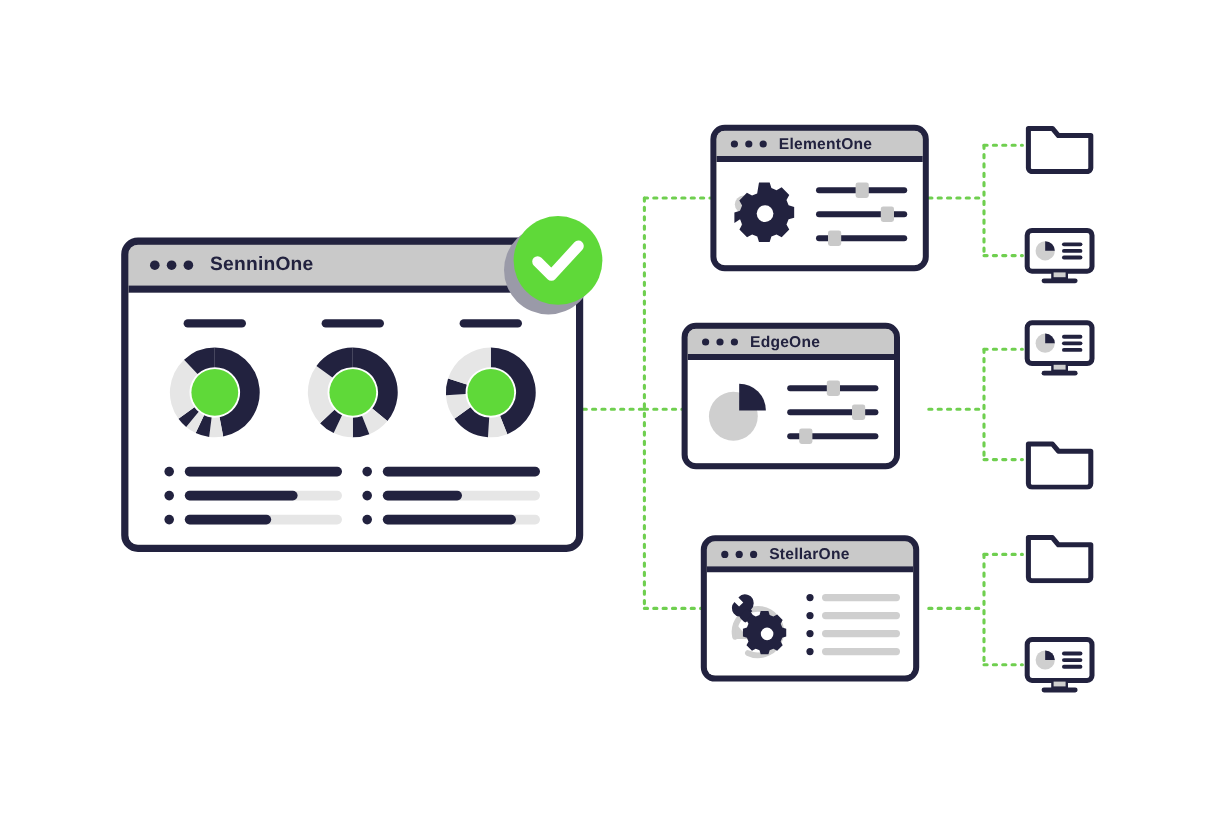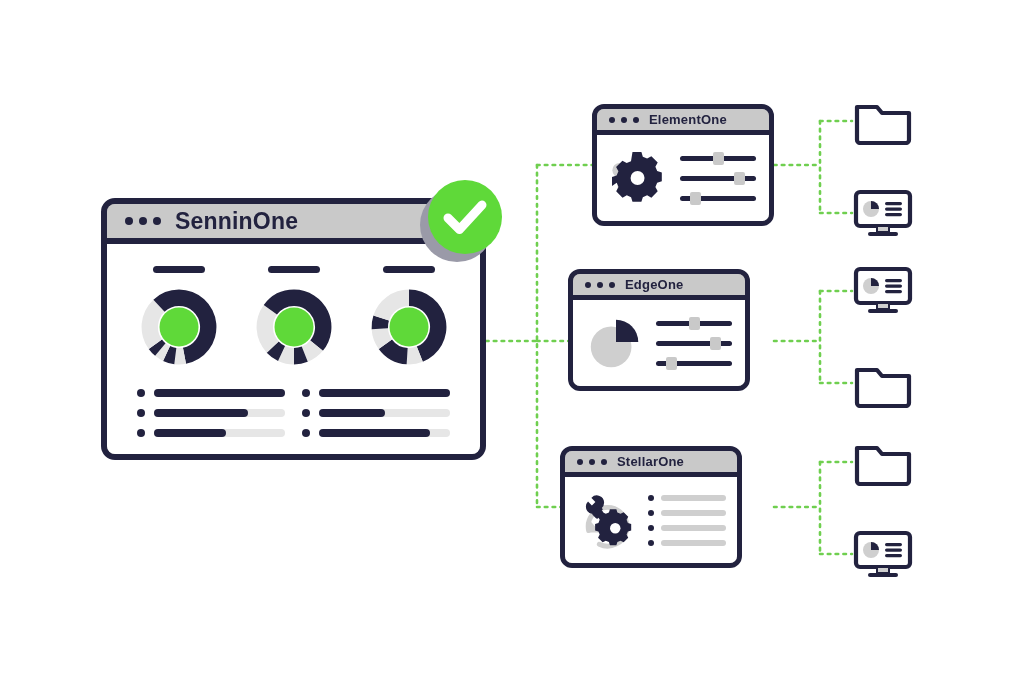--- a/index.html
+++ b/index.html
@@ -36,21 +36,21 @@
     font-weight: bold;
     letter-spacing: .2px;
     white-space: nowrap;
   }
   .win-body { position: relative; background: #fff; width: 100%; }
 
   
   #main-window { left: 101px; top: 198px; width: 385px; height: 262px; border-width: 6px; border-radius: 14px; }
   #main-window .win-bar { height: 40px; padding-left: 18px; gap: 14px; border-bottom-width: 6px; }
   #main-window .dots .dot { width: 8px; height: 8px; }
-  #main-window .win-title { font-size: 23px; }
+  #main-window .win-title { font-size: 16px; }
   #main-window .win-body { height: calc(100% - 40px); }
 
   .donut-row { position: absolute; top: 22px; left: 0; width: 100%;
                display: flex; justify-content: space-around; padding: 0 14px; }
   .donut-cell { display: flex; flex-direction: column; align-items: center; }
   .donut-cap { width: 52px; height: 7px; background: #22223f; border-radius: 4px; margin-bottom: 15px; }
   .donut { width: 78px; height: 78px; }
 
   .bars-wrap { position: absolute; top: 145px; left: 0; width: 100%;
                display: flex; justify-content: space-between; padding: 0 30px; }
@@ -69,21 +69,21 @@
 
   
   .card { width: 182px; height: 122px; }
   .card .win-bar { height: 26px; padding-left: 12px; gap: 10px; border-bottom-width: 5px; }
   .card .dots .dot { width: 6px; height: 6px; }
   .card .win-title { font-size: 13px; }
   .card .win-body { height: calc(100% - 26px); display: flex; align-items: center;
                     padding: 0 11px; gap: 10px; }
   #card-element  { left: 592px; top: 104px; }
   #card-edge     { left: 568px; top: 269px; }
-  #card-stellar  { left: 560px; top: 446px; }
+  #card-stellar  { left: 584px; top: 446px; }
 
   .card-icon { flex: 0 0 62px; height: 62px; display: flex; align-items: center; justify-content: center; }
   .card-content { flex: 1; display: flex; flex-direction: column; }
 
   .sliders { display: flex; flex-direction: column; gap: 13px; padding-right: 2px; }
   .slider { position: relative; height: 7px; }
   .slider-track { position: absolute; left: 0; top: 1px; width: 100%; height: 5px;
                   border-radius: 3px; background: #22223f; }
   .slider-knob { position: absolute; top: -3px; width: 11px; height: 13px;
                  background: #c9c9c9; border-radius: 2px; }

